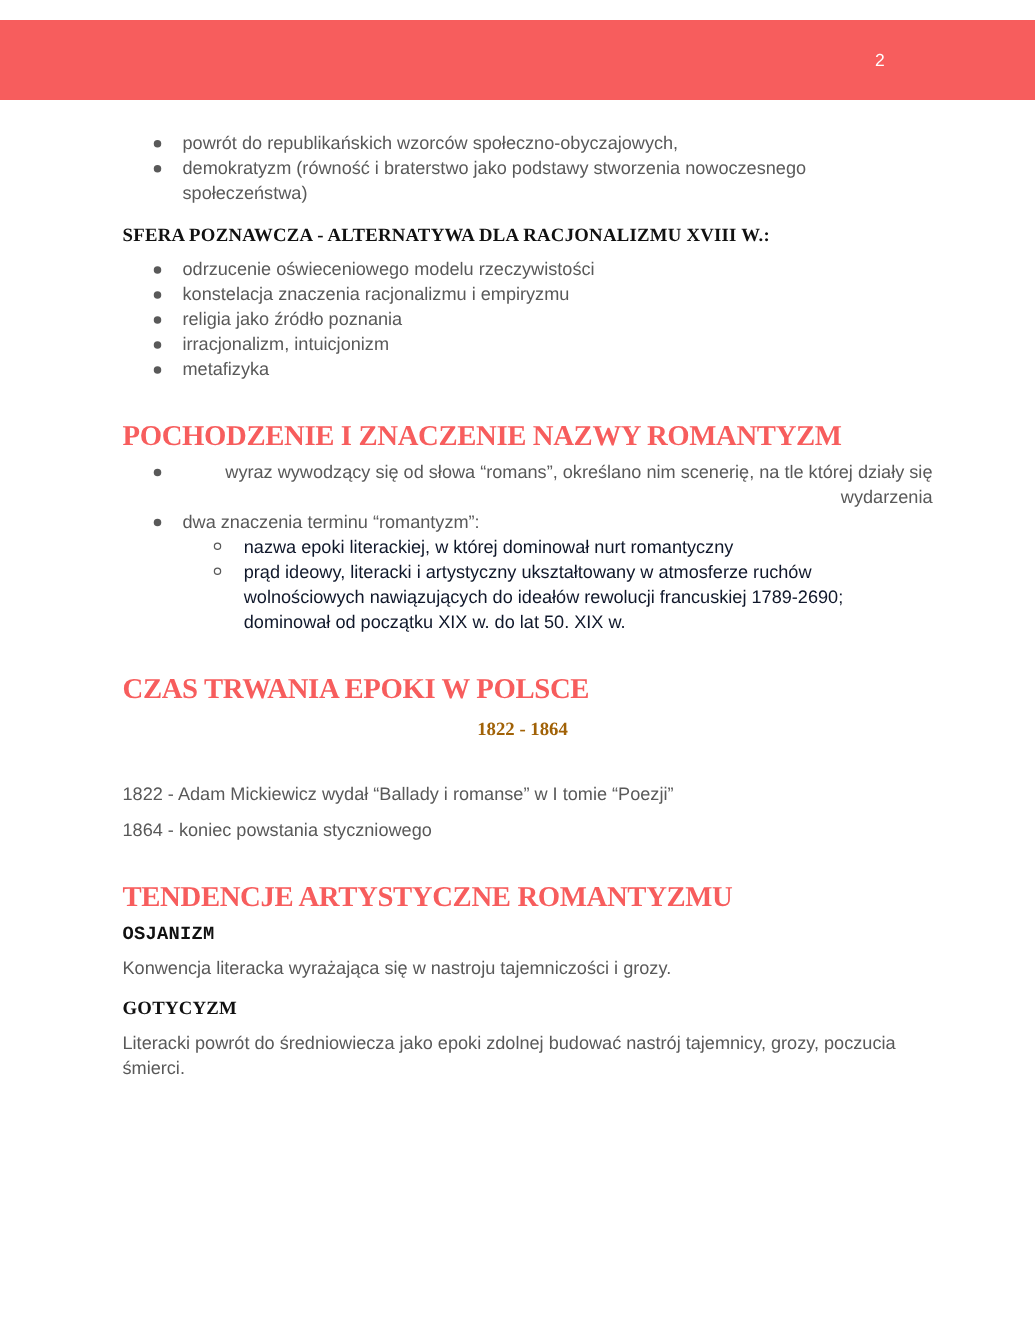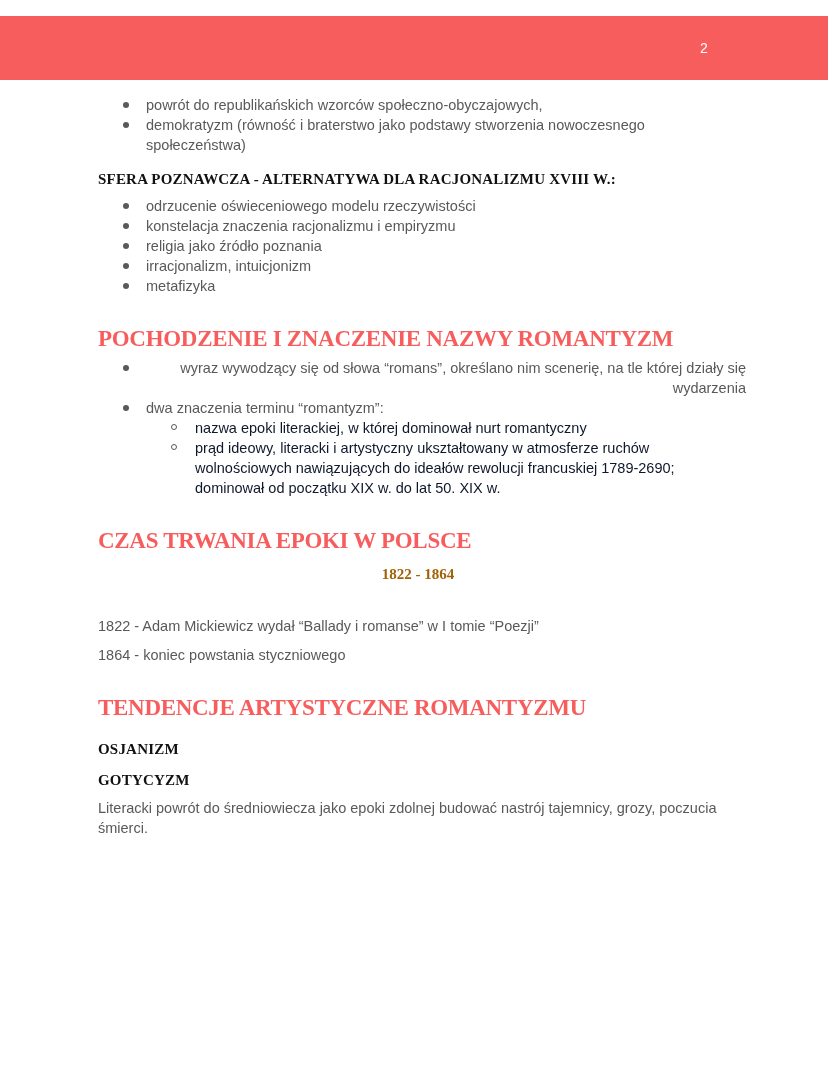--- a/index.html
+++ b/index.html
@@ -7,21 +7,21 @@
     width: 828px; height: 1071px; background: #ffffff; position: relative; overflow: hidden;
     font-family: "Liberation Sans", "DejaVu Sans", sans-serif;
   }
   .header-bar {
     position: absolute; left: 0; top: 16px; width: 828px; height: 64px;
     background: #f75d5d;
   }
   .page-number {
     position: absolute; left: 700px; top: 40px; color: #ffffff; font-size: 14px;
   }
-  .content { position: absolute; left: 98px; top: 95px; width: 640px; color: #595959; }
+  .content { position: absolute; left: 98px; top: 105px; width: 640px; color: #595959; }
   ul { margin: 0; padding: 0; list-style: none; }
   .bul { position: relative; padding-left: 48px; font-size: 14.5px; line-height: 20px; color: #595959; }
   .bul::before {
     content: ""; position: absolute; left: 25px; top: 7px; width: 6px; height: 6px;
     border-radius: 50%; background: #595959;
   }
   .sub { position: relative; padding-left: 97px; font-size: 14.5px; line-height: 20px; color: #0f172a; }
   .sub::before {
     content: ""; position: absolute; left: 73px; top: 6px; width: 6px; height: 6px;
     border-radius: 50%; border: 1px solid #595959; box-sizing: border-box;
@@ -70,16 +70,17 @@
     <li class="sub">nazwa epoki literackiej, w której dominował nurt romantyczny</li>
     <li class="sub" style="width:505px;">prąd ideowy, literacki i artystyczny ukształtowany w atmosferze ruchów wolnościowych nawiązujących do ideałów rewolucji francuskiej 1789-2690; dominował od początku XIX w. do lat 50. XIX w.</li>
   </ul>
 
   <div class="h2" style="margin-top:30px;">CZAS TRWANIA EPOKI W POLSCE</div>
   <div class="dates" style="margin-top:12px;">1822 - 1864</div>
   <div class="para" style="margin-top:33px;">1822 - Adam Mickiewicz wydał “Ballady i romanse” w I tomie “Poezji”</div>
   <div class="para" style="margin-top:9px;">1864 - koniec powstania styczniowego</div>
 
   <div class="h2" style="margin-top:30px;">TENDENCJE ARTYSTYCZNE ROMANTYZMU</div>
-  <div class="h3" style="margin-top:20px;">OSJANIZM</div>
+  <div class="h3" style="margin-top:8px;font-family:Liberation Mono, monospace;">OSJANIZM</div>
+  <div class="para" style="margin-top:9px;">Konwencja literacka wyrażająca się w nastroju tajemniczości i grozy.</div>
   <div class="h3" style="margin-top:14px;">GOTYCYZM</div>
   <div class="para" style="margin-top:9px; width:630px;">Literacki powrót do średniowiecza jako epoki zdolnej budować nastrój tajemnicy, grozy, poczucia śmierci.</div>
 </div>
 
 </body></html>

